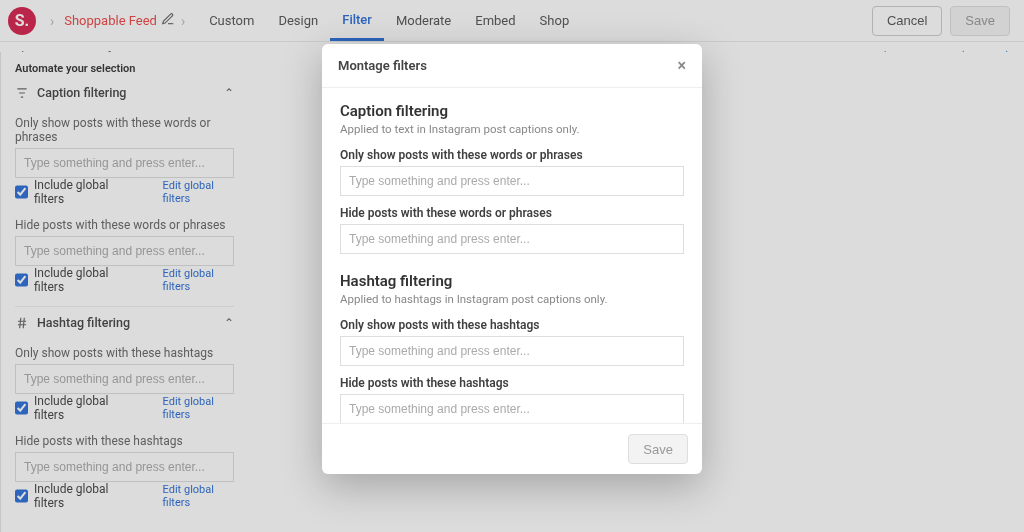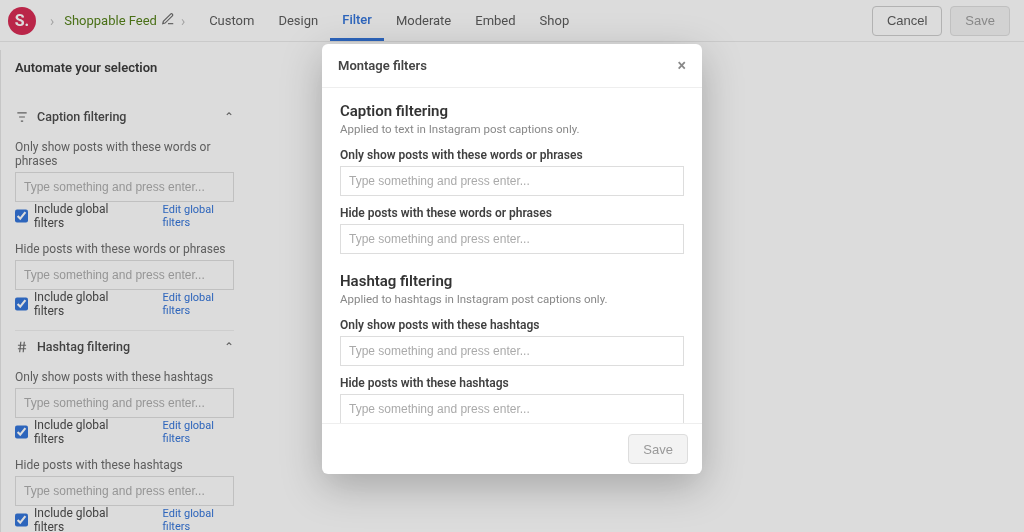--- a/index.html
+++ b/index.html
@@ -22,21 +22,21 @@
   padding: 0 14px 0 0;
   border-bottom: 1px solid #eaeaea;
 }
 .header-left { display: flex; align-items: center; height: 100%; }
 .logo {
   width: 28px; height: 28px; border-radius: 50%; background:#d6214c;
   color:#fff; font-weight:700; font-size:16px; display:flex; align-items:center; justify-content:center;
   margin: 0 8px;
 }
 .nav-sep { color:#bbb; padding:0 6px; font-size:14px; }
-.feed-name { color:#4d7c0f; font-size:13px; padding:0 4px;}
+.feed-name { color:#ef4444; font-size:13px; padding:0 4px;}
 .edit-icon { color:#888; font-size:13px; }
 .tabs { display:flex; align-items:center; height:100%; margin-left: 6px; }
 .tab { padding: 0 12px; height:100%; display:flex; align-items:center; color:#555; cursor:pointer; font-size:13px; }
 .tab.active { color:#2a6ed8; border-bottom:3px solid #2a6ed8; font-weight:500; }
 .header-right { display:flex; gap:8px; }
 .btn {
   border:1px solid #ccc; background:#fff; color:#555; border-radius:4px;
   height:30px; padding:0 14px; font-size:13px; cursor:pointer;
 }
 .btn.muted { background:#f3f3f3; color:#999; border-color:#ddd; }
@@ -61,21 +61,21 @@
 .vase:after{content:""; position:absolute; left:50%; top:-24px; width:14px; height:10px; background:#3e8b3a; border-radius:50%; transform:translateX(-50%);}
 .bowl{width:42px;height:26px;background:#8b6a4e; border-radius:0 0 24px 24px;}
 .egg{width:30px;height:40px;background:#f2efe6;border-radius:50% 50% 45% 45%;}
 .bottle{width:22px;height:44px; background:#cf7a3e; border-radius:8px 8px 10px 10px;}
 .cup{width:30px;height:22px;background:#f0d95b;border-radius:0 0 16px 16px;}
 .leaf{width:24px;height:40px;background:#2f6e2e;border-radius:50% 50% 50% 50%/60% 60% 40% 40%; transform:rotate(-8deg);}
 .ball{width:20px;height:20px;background:#6d3fa3;border-radius:50%;}
 .block{width:26px;height:26px;background:#cf4958;}
 
 .panel { width: 248px; border-left:1px solid #e5e5e5; padding: 10px 14px; font-size:12px; overflow-y: auto; }
-.panel h4 { font-size:13px; font-weight:600; margin-bottom:26px; }
+.panel h4 { font-size:11px; font-weight:600; margin-bottom:2px; }
 .section-head { display:flex; align-items:center; justify-content:space-between; cursor:pointer; padding: 8px 0; border-top:1px solid #eee; }
 .section-head:first-of-type{ border-top:none;}
 .section-head .lbl { display:flex; align-items:center; gap:8px; color:#444; font-size:12.5px; font-weight:500; }
 .section-head .chev { color:#666; }
 .small-icon { width:14px; height:14px; display:inline-block; }
 .field-lbl { color:#666; margin: 8px 0 4px 0; }
 .txt-in {
   width:100%; border:1px solid #ddd; border-radius:0; height:30px; padding:0 8px;
   font-size:12px; color:#333; background:#fff;
 }

